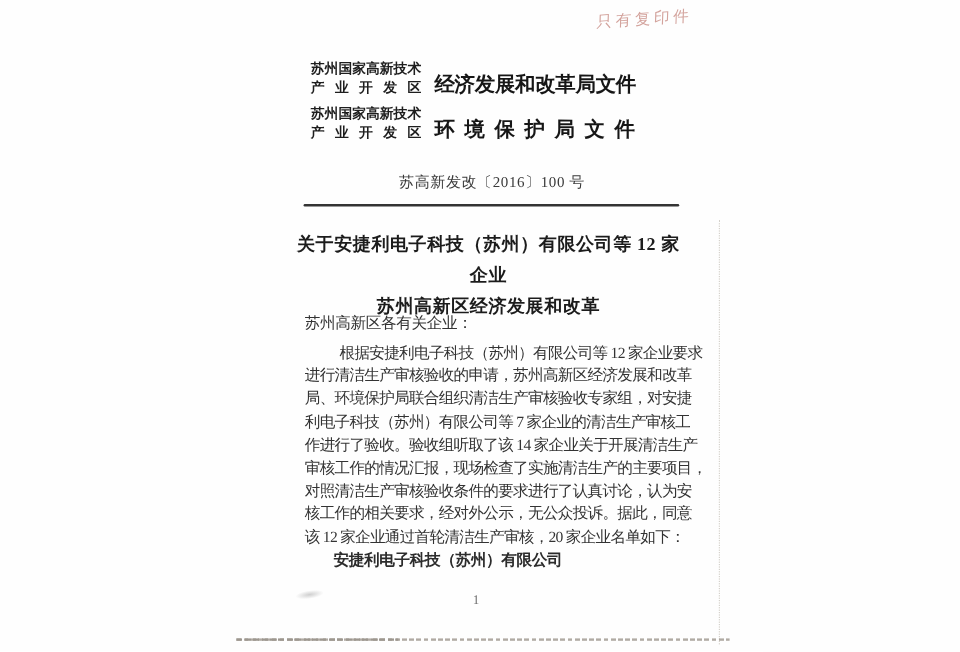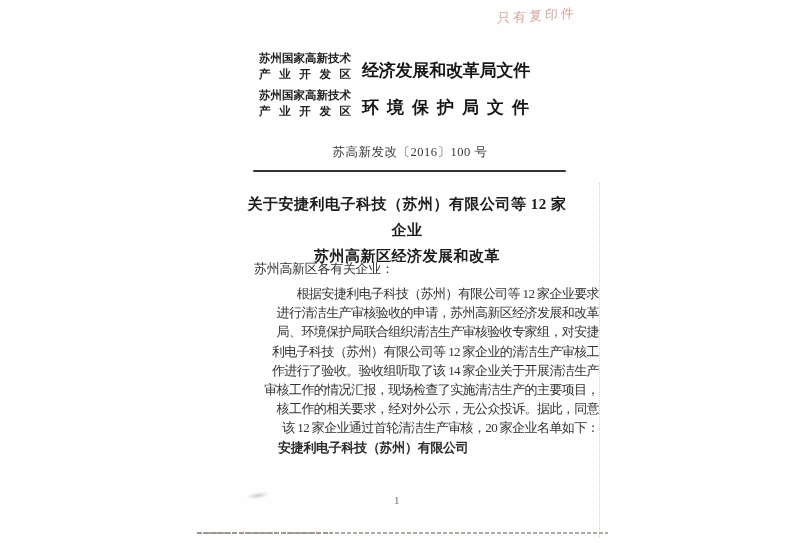--- a/index.html
+++ b/index.html
@@ -49,21 +49,21 @@
     line-height:26px;letter-spacing:.5px;
   }
   
   .body-block{position:absolute;left:254px;top:259px;width:345px;}
   .salutation{
     font-size:13px;line-height:19px;color:#333;margin-bottom:6px;
     white-space:nowrap;letter-spacing:-0.3px;
   }
   .body-line{
     font-size:13px;line-height:19.2px;color:#333;
-    white-space:nowrap;letter-spacing:-0.6px;text-align:right;
+    white-space:nowrap;letter-spacing:-0.6px;
   }
   .body-line.indent{padding-left:29px;}
   .company-line{
     font-size:13px;line-height:19.2px;color:#2c2c2c;font-weight:600;
     padding-left:24px;white-space:nowrap;letter-spacing:-0.3px;
   }
   
   .fold-line{
     position:absolute;left:599px;top:183px;width:0;height:354px;
     border-left:1px dotted #c7c2ba;opacity:.75;
@@ -118,23 +118,24 @@
   <div class="doc-title">
     <div>关于安捷利电子科技（苏州）有限公司等 12 家企业</div>
     <div>苏州高新区经济发展和改革</div>
   </div>
 
   <div class="body-block">
     <div class="salutation">苏州高新区各有关企业：</div>
     <div class="body-line indent">根据安捷利电子科技（苏州）有限公司等 12 家企业要求</div>
     <div class="body-line">进行清洁生产审核验收的申请，苏州高新区经济发展和改革</div>
     <div class="body-line">局、环境保护局联合组织清洁生产审核验收专家组，对安捷</div>
-    <div class="body-line">利电子科技（苏州）有限公司等 12 家企业的清洁生产审核工</div>
+    <div class="body-line">利电子科技（苏州）有限公司等 7 家企业的清洁生产审核工</div>
     <div class="body-line">作进行了验收。验收组听取了该 14 家企业关于开展清洁生产</div>
     <div class="body-line">审核工作的情况汇报，现场检查了实施清洁生产的主要项目，</div>
+    <div class="body-line">对照清洁生产审核验收条件的要求进行了认真讨论，认为安</div>
     <div class="body-line">核工作的相关要求，经对外公示，无公众投诉。据此，同意</div>
     <div class="body-line">该 12 家企业通过首轮清洁生产审核，20 家企业名单如下：</div>
     <div class="company-line">安捷利电子科技（苏州）有限公司</div>
   </div>
 
   <div class="scan-smudge"></div>
 
   <div class="page-number">1</div>
 
   <div class="fold-line"></div>

